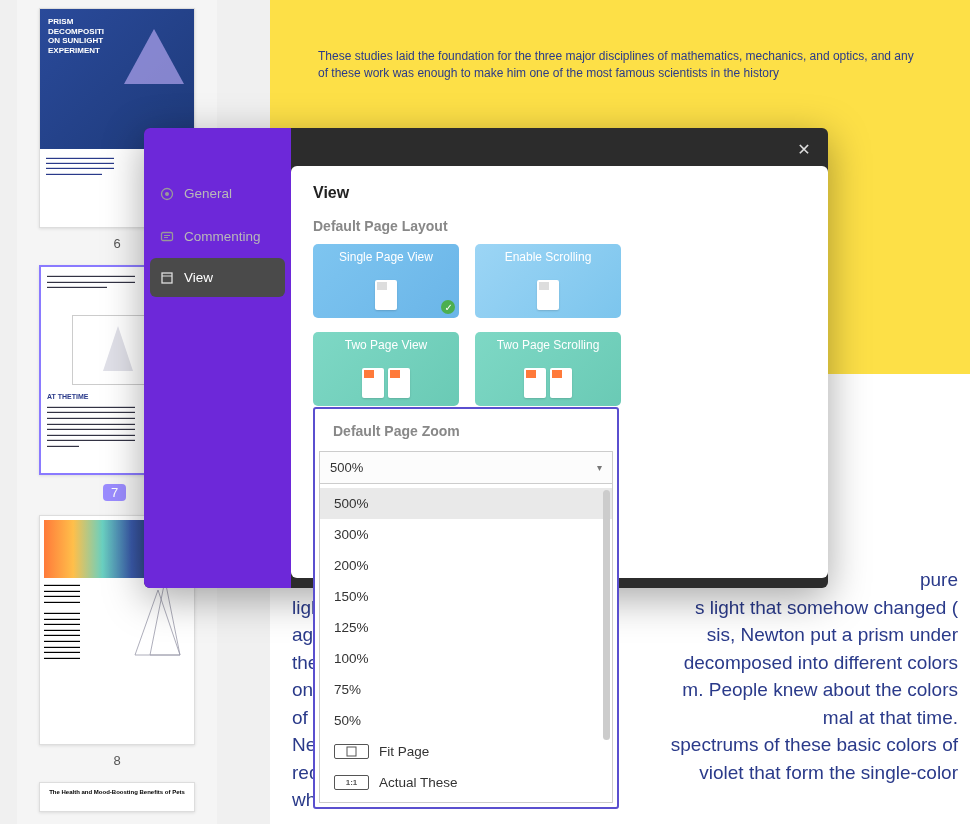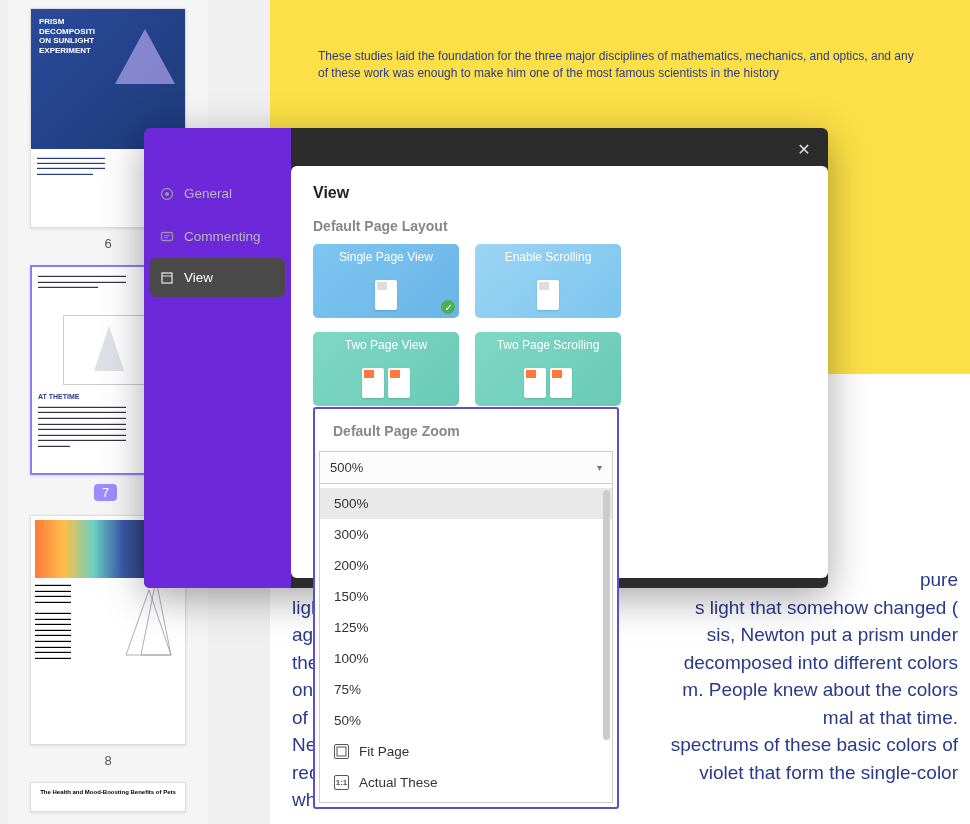--- a/index.html
+++ b/index.html
@@ -7,21 +7,21 @@
     font-family: -apple-system, BlinkMacSystemFont, "Segoe UI", Arial, sans-serif;
     background: #f0f0f0;
     width: 970px;
     height: 824px;
     overflow: hidden;
     position: relative;
   }
   
   .bg-sidebar {
     position: absolute;
-    left: 8px; top: 0;
+    left: 17px; top: 0;
     width: 200px;
     height: 824px;
     background: #f5f5f5;
     padding: 8px;
   }
   .thumb {
     background: #fff;
     border: 1px solid #ddd;
     margin: 0 14px 8px 14px;
     box-shadow: 0 1px 3px rgba(0,0,0,0.1);
@@ -306,21 +306,21 @@
   .zoom-item.highlight { background:#e9e9e9; }
   .zoom-scrollbar {
     position:absolute;
     right:2px; top:6px;
     width:7px;
     height: 250px;
     background:#ccc;
     border-radius:4px;
   }
   .zoom-item-icon {
-    width:15px;height:15px;
+    width:35px;height:15px;
     border:1.5px solid #555;
     border-radius:2px;
     display:flex;
     align-items:center;
     justify-content:center;
     font-size:8px;
     font-weight:bold;
     color:#555;
   }
 </style>

